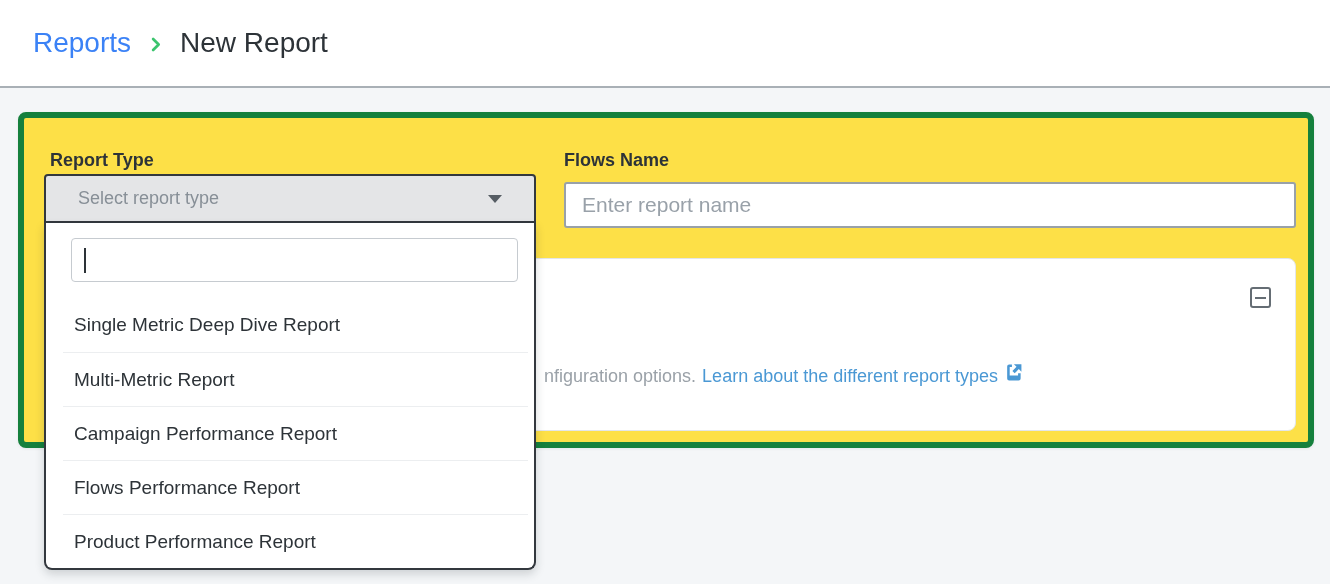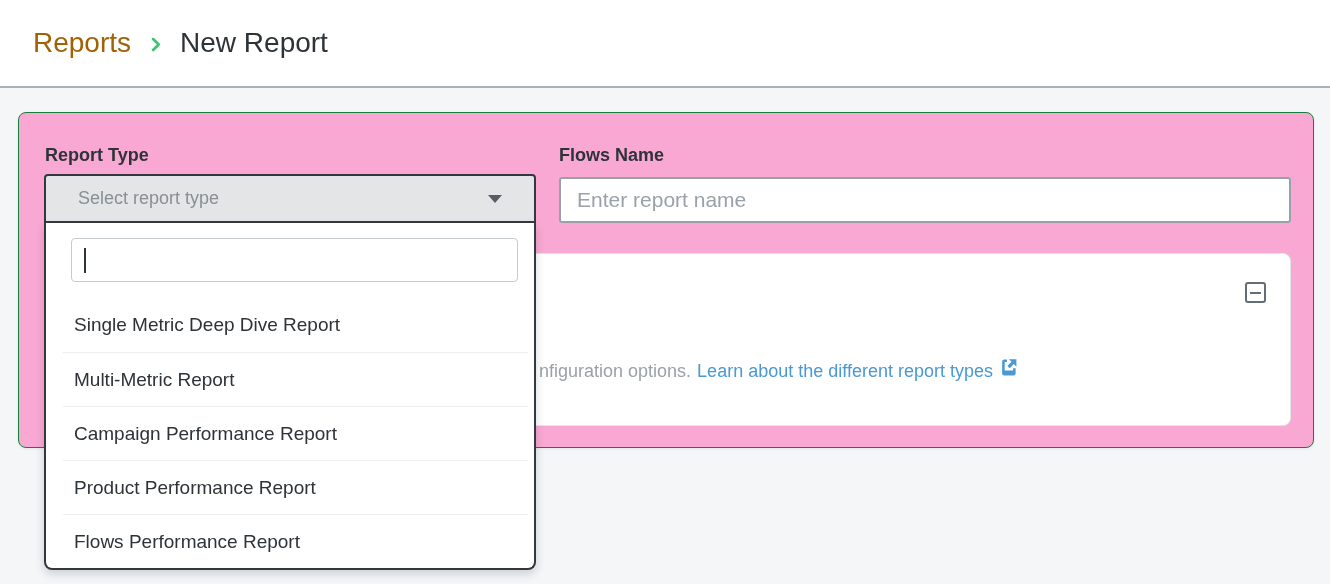--- a/index.html
+++ b/index.html
@@ -19,31 +19,31 @@
     position: absolute;
     left: 0; top: 0;
     width: 1330px; height: 88px;
     background: #ffffff;
     border-bottom: 2px solid #a9b0b6;
     display: flex;
     align-items: center;
     padding-left: 33px;
   }
   .breadcrumb { display: flex; align-items: center; gap: 15px; font-size: 28px; }
-  .crumb-link { color: #a16207; cursor: pointer; }
+  .crumb-link { color: #3b82f6; cursor: pointer; }
   .crumb-current { color: #2d3338; }
   .crumb-sep { display: flex; align-items: center; margin-top: 2px; }
 
   
   .card {
     position: absolute;
     left: 18px; top: 112px;
     width: 1296px; height: 336px;
-    background: #f9a8d4;
-    border: 1px solid #15803d;
+    background: #fde047;
+    border: 6px solid #15803d;
     border-radius: 8px;
     box-shadow: 0 1px 3px rgba(40,50,60,.08);
   }
   .field-label {
     position: absolute;
     font-size: 18px;
     font-weight: 700;
     color: #2d3338;
     line-height: 20px;
   }
@@ -222,20 +222,20 @@
         <span class="text-caret"></span>
       </div>
       <div class="options">
 
           <div class="option">Single Metric Deep Dive Report</div>
 
           <div class="option">Multi-Metric Report</div>
 
           <div class="option">Campaign Performance Report</div>
 
+          <div class="option">Flows Performance Report</div>
+
           <div class="option">Product Performance Report</div>
-
-          <div class="option">Flows Performance Report</div>
         </div>
     </div>
   </div>
 
 </div>
 
 </body></html>

